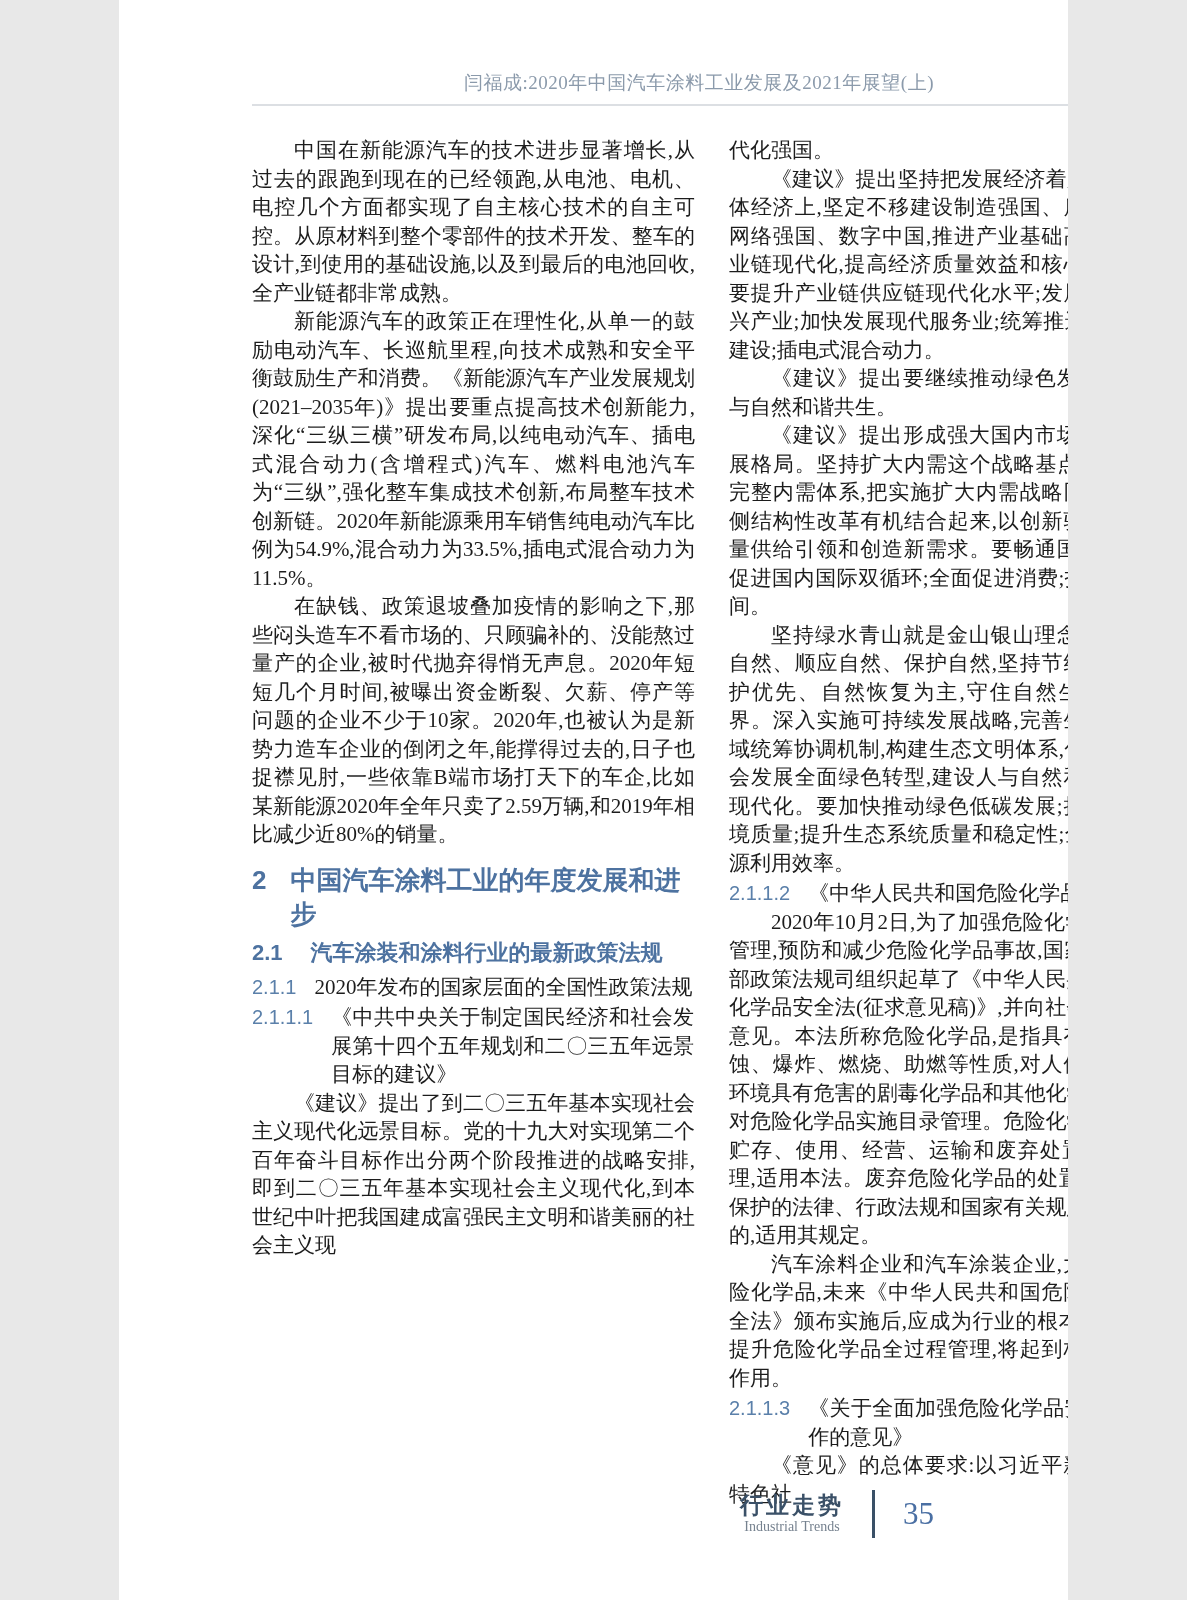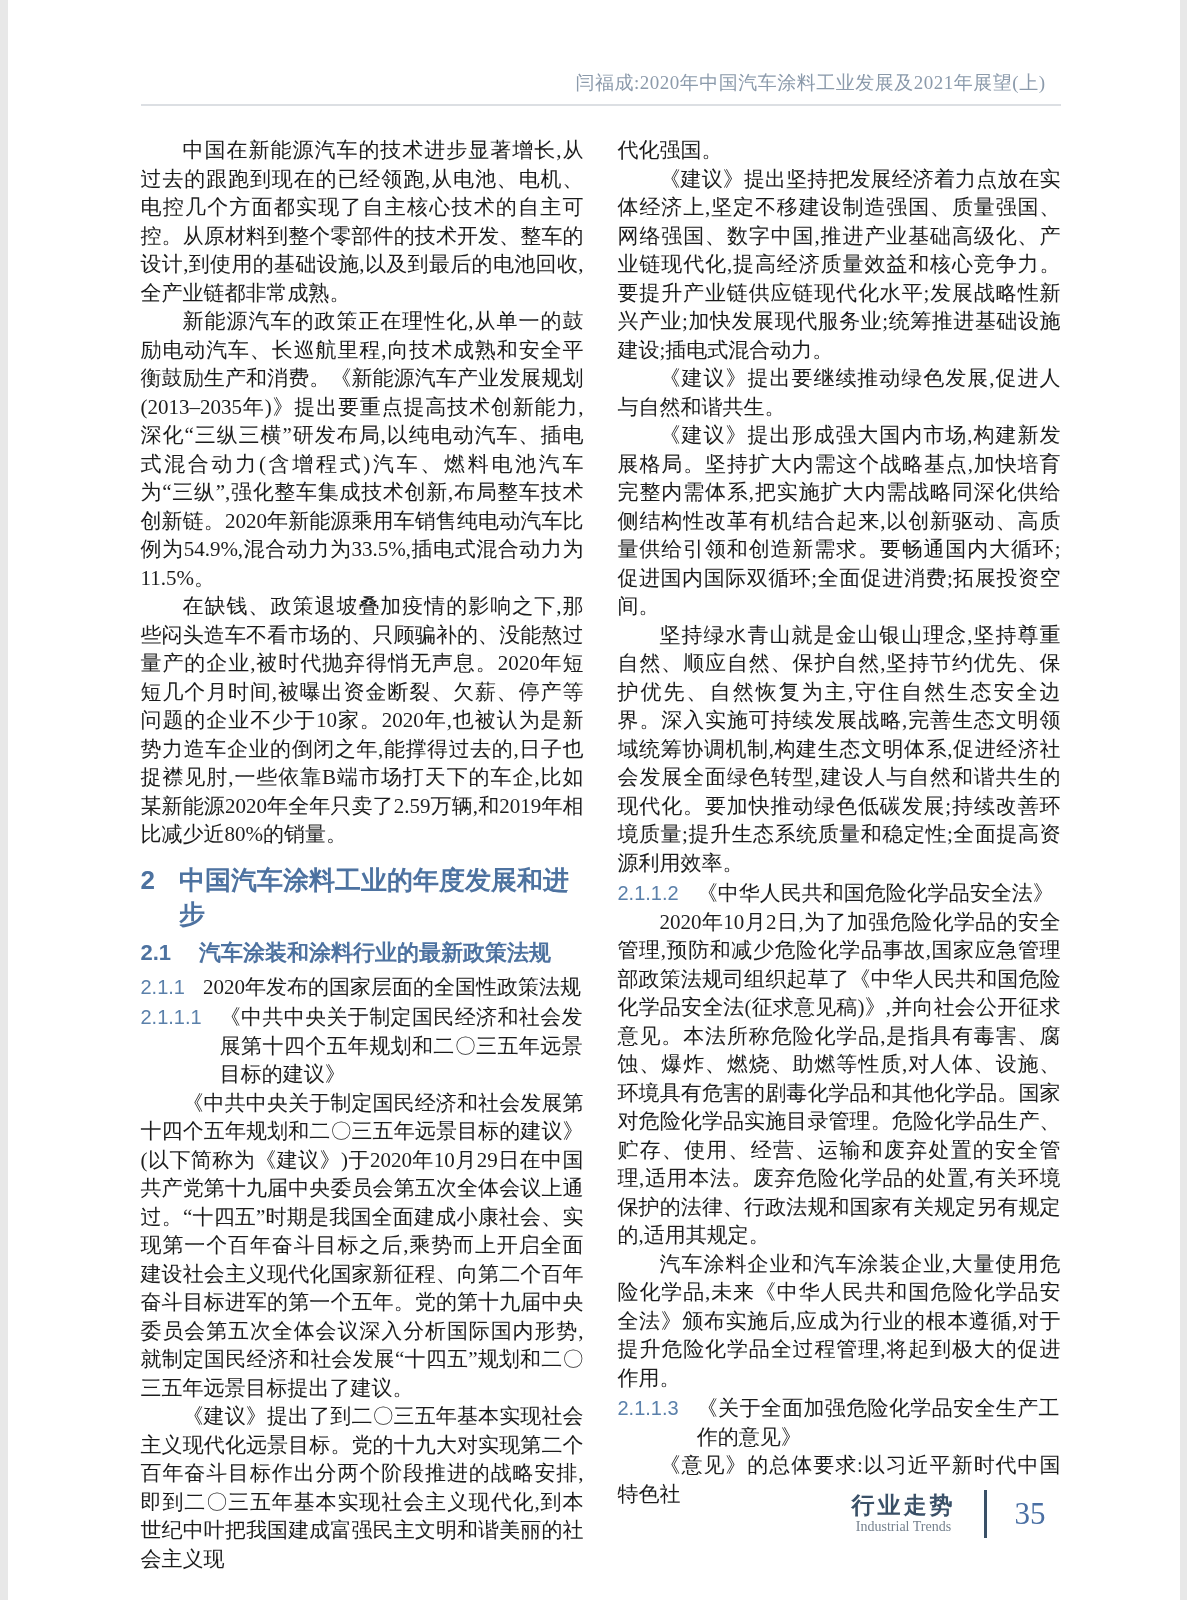--- a/index.html
+++ b/index.html
@@ -1,18 +1,18 @@
 <!DOCTYPE html>
 <html><head>
 <meta charset="utf-8">
 <style>
   html,body{margin:0;padding:0;background:#e8e8e8;}
   .page{
     position:relative;
-    width:1172px;height:1600px;
+    width:949px;height:1600px;
     background:#ffffff;
     margin:0 auto;
     overflow:hidden;
     font-family:"Liberation Serif","DejaVu Serif",serif;
     color:#1c1c1c;
   }
   
   .running-title{
     position:absolute;top:70px;right:134px;
     font-size:19px;letter-spacing:.5px;
@@ -84,21 +84,21 @@
 
 <div class="page">
 
   <div class="running-title">闫福成:2020年中国汽车涂料工业发展及2021年展望(上)</div>
   <div class="header-rule"></div>
 
   <div class="content">
 
     <div class="col">
       <p class="body-p indent">中国在新能源汽车的技术进步显著增长,从过去的跟跑到现在的已经领跑,从电池、电机、电控几个方面都实现了自主核心技术的自主可控。从原材料到整个零部件的技术开发、整车的设计,到使用的基础设施,以及到最后的电池回收,全产业链都非常成熟。</p>
-      <p class="body-p indent">新能源汽车的政策正在理性化,从单一的鼓励电动汽车、长巡航里程,向技术成熟和安全平衡鼓励生产和消费。《新能源汽车产业发展规划(2013–2035年)》提出要重点提高技术创新能力,深化“三纵三横”研发布局,以纯电动汽车、插电式混合动力(含增程式)汽车、燃料电池汽车为“三纵”,强化整车集成技术创新,布局整车技术创新链。2020年新能源乘用车销售纯电动汽车比例为54.9%,混合动力为33.5%,插电式混合动力为11.5%。</p>
+      <p class="body-p indent">新能源汽车的政策正在理性化,从单一的鼓励电动汽车、长巡航里程,向技术成熟和安全平衡鼓励生产和消费。《新能源汽车产业发展规划(2021–2035年)》提出要重点提高技术创新能力,深化“三纵三横”研发布局,以纯电动汽车、插电式混合动力(含增程式)汽车、燃料电池汽车为“三纵”,强化整车集成技术创新,布局整车技术创新链。2020年新能源乘用车销售纯电动汽车比例为54.9%,混合动力为33.5%,插电式混合动力为11.5%。</p>
       <p class="body-p indent">在缺钱、政策退坡叠加疫情的影响之下,那些闷头造车不看市场的、只顾骗补的、没能熬过量产的企业,被时代抛弃得悄无声息。2020年短短几个月时间,被曝出资金断裂、欠薪、停产等问题的企业不少于10家。2020年,也被认为是新势力造车企业的倒闭之年,能撑得过去的,日子也捉襟见肘,一些依靠B端市场打天下的车企,比如某新能源2020年全年只卖了2.59万辆,和2019年相比减少近80%的销量。</p>
 
       <div class="hd hd-l1">
         <span class="h-num">2</span>
         <span class="h-title">中国汽车涂料工业的年度发展和进步</span>
       </div>
 
       <div class="hd hd-l2">
         <span class="h-num">2.1</span>
         <span class="h-title">汽车涂装和涂料行业的最新政策法规</span>
@@ -107,21 +107,20 @@
       <div class="hd hd-l3">
         <span class="h-num">2.1.1</span>
         <span class="h-title">2020年发布的国家层面的全国性政策法规</span>
       </div>
 
       <div class="hd hd-l3">
         <span class="h-num">2.1.1.1</span>
         <span class="h-title">《中共中央关于制定国民经济和社会发展第十四个五年规划和二〇三五年远景目标的建议》</span>
       </div>
 
-      <p class="body-p indent">《中共中央关于制定国民经济和社会发展第十四个五年规划和二〇三五年远景目标的建议》(以下简称为《建议》)于2020年10月29日在中国共产党第十九届中央委员会第五次全体会议上通过。“十四五”时期是我国全面建成小康社会、实现第一个百年奋斗目标之后,乘势而上开启全面建设社会主义现代化国家新征程、向第二个百年奋斗目标进军的第一个五年。党的第十九届中央委员会第五次全体会议深入分析国际国内形势,就制定国民经济和社会发展“十四五”规划和二〇三五年远景目标提出了建议。</p>
       <p class="body-p indent">《建议》提出了到二〇三五年基本实现社会主义现代化远景目标。党的十九大对实现第二个百年奋斗目标作出分两个阶段推进的战略安排,即到二〇三五年基本实现社会主义现代化,到本世纪中叶把我国建成富强民主文明和谐美丽的社会主义现</p>
     </div>
 
     <div class="col">
       <p class="body-p">代化强国。</p>
       <p class="body-p indent">《建议》提出坚持把发展经济着力点放在实体经济上,坚定不移建设制造强国、质量强国、网络强国、数字中国,推进产业基础高级化、产业链现代化,提高经济质量效益和核心竞争力。要提升产业链供应链现代化水平;发展战略性新兴产业;加快发展现代服务业;统筹推进基础设施建设;插电式混合动力。</p>
       <p class="body-p indent">《建议》提出要继续推动绿色发展,促进人与自然和谐共生。</p>
       <p class="body-p indent">《建议》提出形成强大国内市场,构建新发展格局。坚持扩大内需这个战略基点,加快培育完整内需体系,把实施扩大内需战略同深化供给侧结构性改革有机结合起来,以创新驱动、高质量供给引领和创造新需求。要畅通国内大循环;促进国内国际双循环;全面促进消费;拓展投资空间。</p>
       <p class="body-p indent">坚持绿水青山就是金山银山理念,坚持尊重自然、顺应自然、保护自然,坚持节约优先、保护优先、自然恢复为主,守住自然生态安全边界。深入实施可持续发展战略,完善生态文明领域统筹协调机制,构建生态文明体系,促进经济社会发展全面绿色转型,建设人与自然和谐共生的现代化。要加快推动绿色低碳发展;持续改善环境质量;提升生态系统质量和稳定性;全面提高资源利用效率。</p>
 

